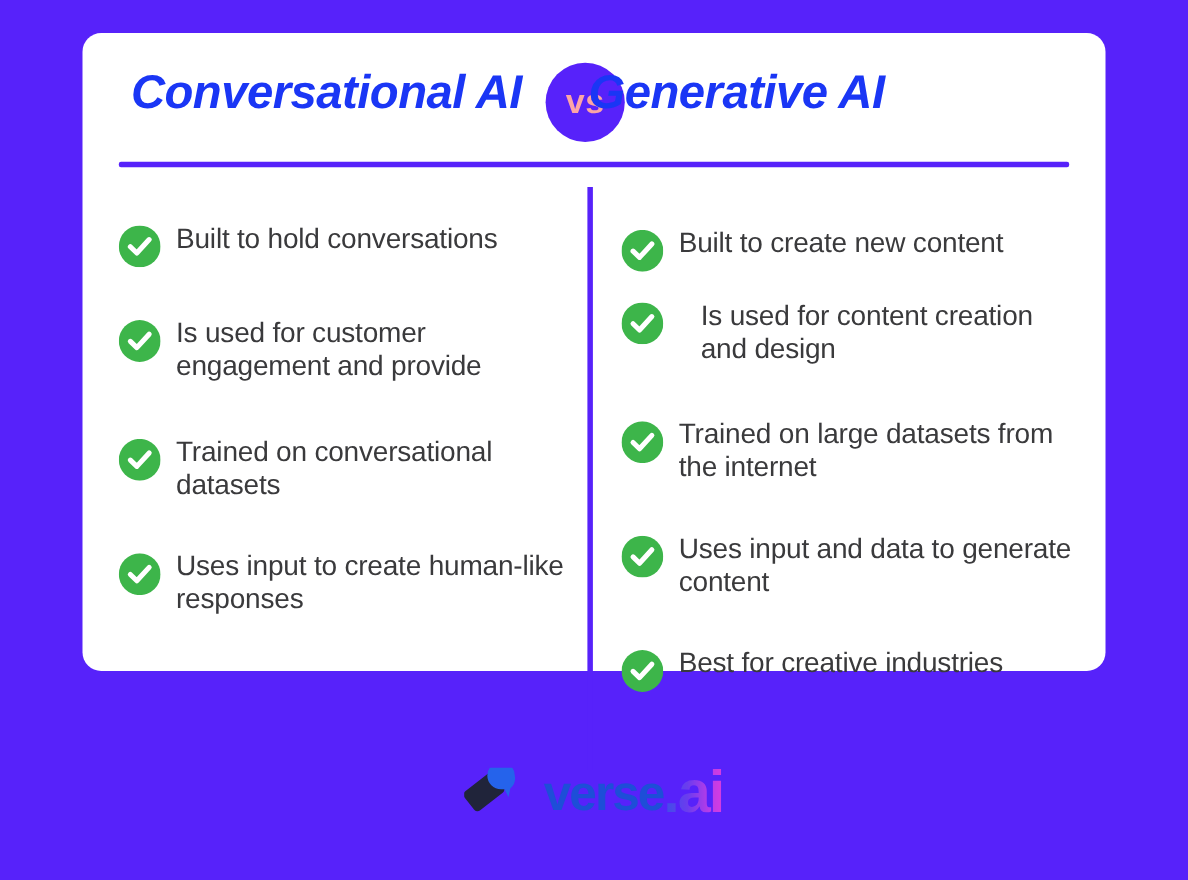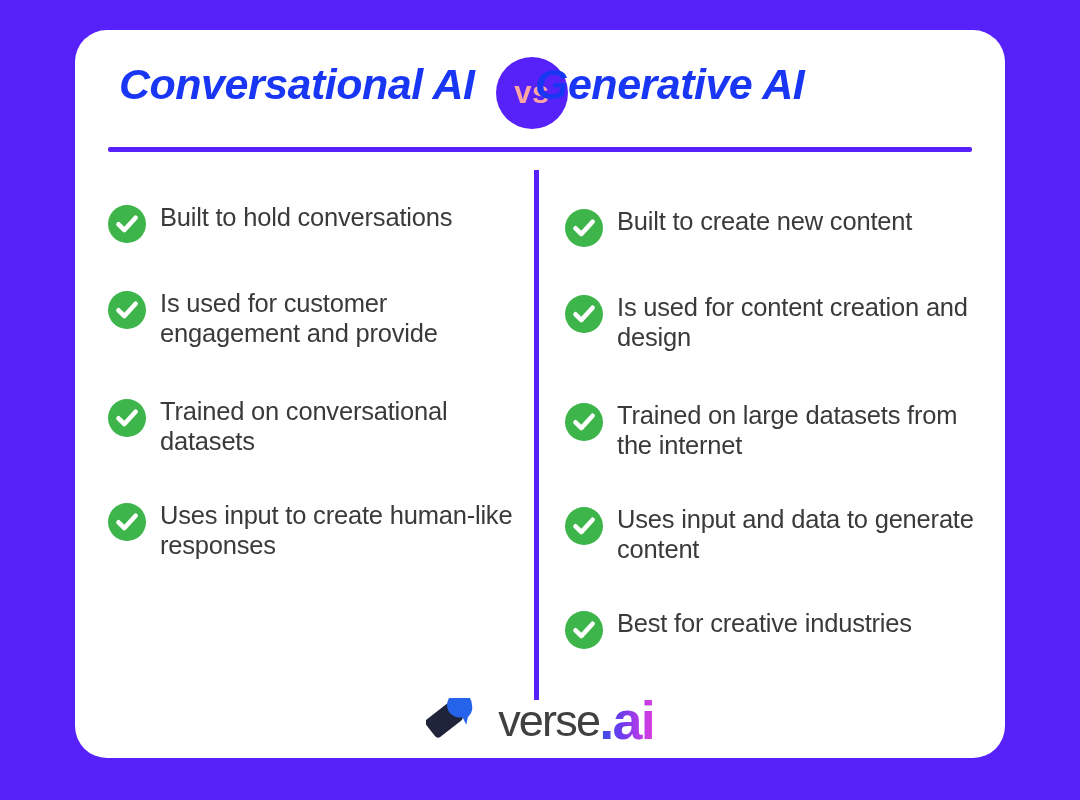--- a/index.html
+++ b/index.html
@@ -18,23 +18,23 @@
     position: relative;
     width: 1080px;
     height: 800px;
   }
 
   .card {
     position: absolute;
     left: 75px;
     top: 30px;
     width: 930px;
-    height: 728px;
+    height: 580px;
     background: #FFFFFF;
-    border-radius: 32px;
+    border-radius: 17px;
     box-sizing: border-box;
   }
 
   
   .header {
     position: absolute;
     left: 0;
     top: 0;
     width: 930px;
     height: 110px;
@@ -148,21 +148,21 @@
   }
 
   
   .col-left  .item:nth-child(1) { margin-top: 42px; }
   .col-left  .item:nth-child(2) { margin-top: 48px; }
   .col-left  .item:nth-child(3) { margin-top: 48px; }
   .col-left  .item:nth-child(4) { margin-top: 44px; }
   .col-left  .item:nth-child(5) { margin-top: 42px; }
 
   .col-right .item:nth-child(1) { margin-top: 46px; }
-  .col-right .item:nth-child(2) { margin-top: 48px; }
+  .col-right .item:nth-child(2) { margin-top: 28px; gap: 20px; }
   .col-right .item:nth-child(3) { margin-top: 48px; }
   .col-right .item:nth-child(4) { margin-top: 44px; }
   .col-right .item:nth-child(5) { margin-top: 44px; }
 
   
   .logo {
     position: absolute;
     left: 0;
     top: 655px;
     width: 930px;
@@ -174,25 +174,25 @@
   .logo-mark {
     width: 66px;
     height: 46px;
     margin-right: 6px;
     position: relative;
     top: 1px;
   }
   .logo-mark svg { display: block; }
   .logo-word {
     font-family: "Liberation Sans", sans-serif;
-    font-weight: normal;
+    font-weight: bold;
     font-size: 45px;
     letter-spacing: -1.8px;
     line-height: 1;
-    color: #404040;
+    color: #1d4ed8;
   }
   .logo-ai {
     font-family: "Liberation Sans", sans-serif;
     font-weight: bold;
     font-size: 54px;
     letter-spacing: -1.8px;
     line-height: 1;
     background: linear-gradient(90deg, #3B4FE8 0%, #6B3CEE 40%, #B63CE8 75%, #D93CE0 100%);
     -webkit-background-clip: text;
     background-clip: text;

